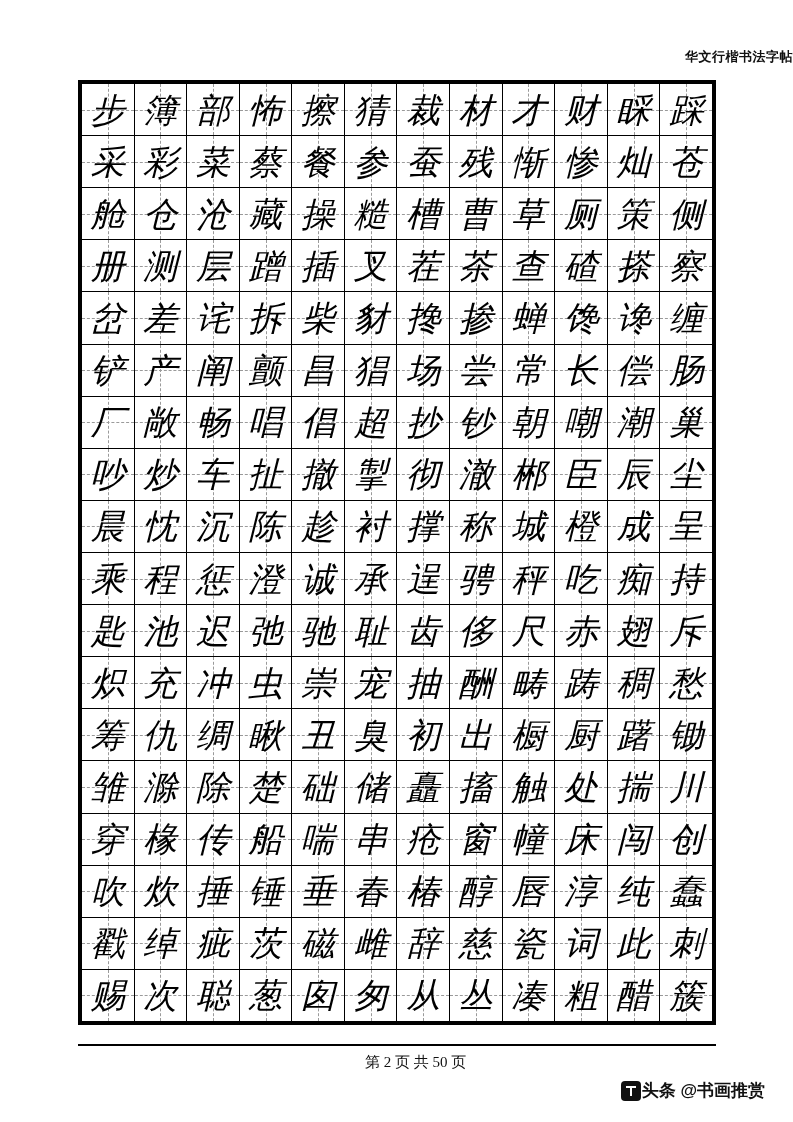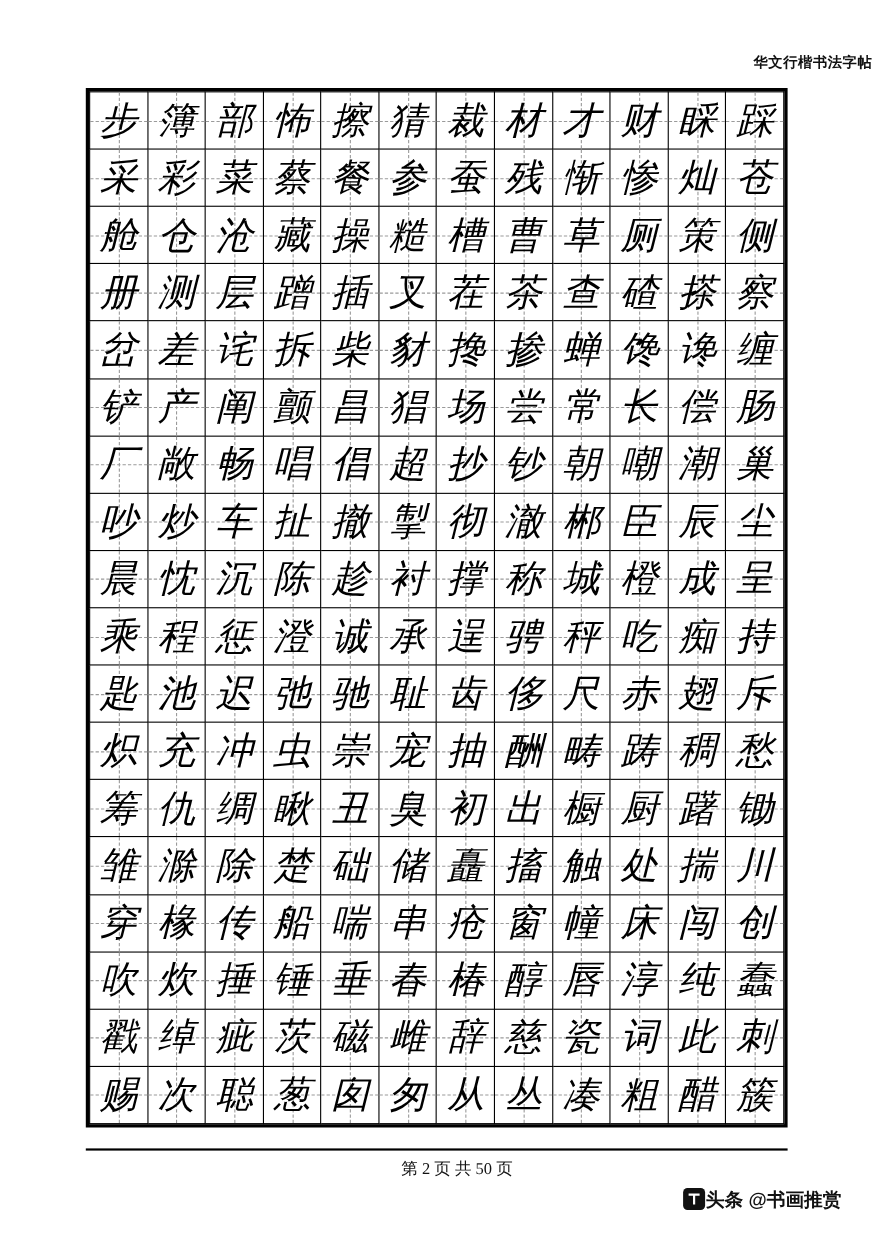--- a/index.html
+++ b/index.html
@@ -143,21 +143,21 @@
     text-align: center;
     font-size: 15px;
     color: #111;
     margin-left: 19px;
   }
   .brand {
     position: absolute;
     right: 28px;
     bottom: 20px;
     display: flex;
-    align-items: flex-start;
+    align-items: center;
     gap: 0;
   }
   .brand-logo {
     width: 22px;
     height: 22px;
     position: relative;
   }
   .brand-text {
     font-size: 17px;
     font-weight: bold;

